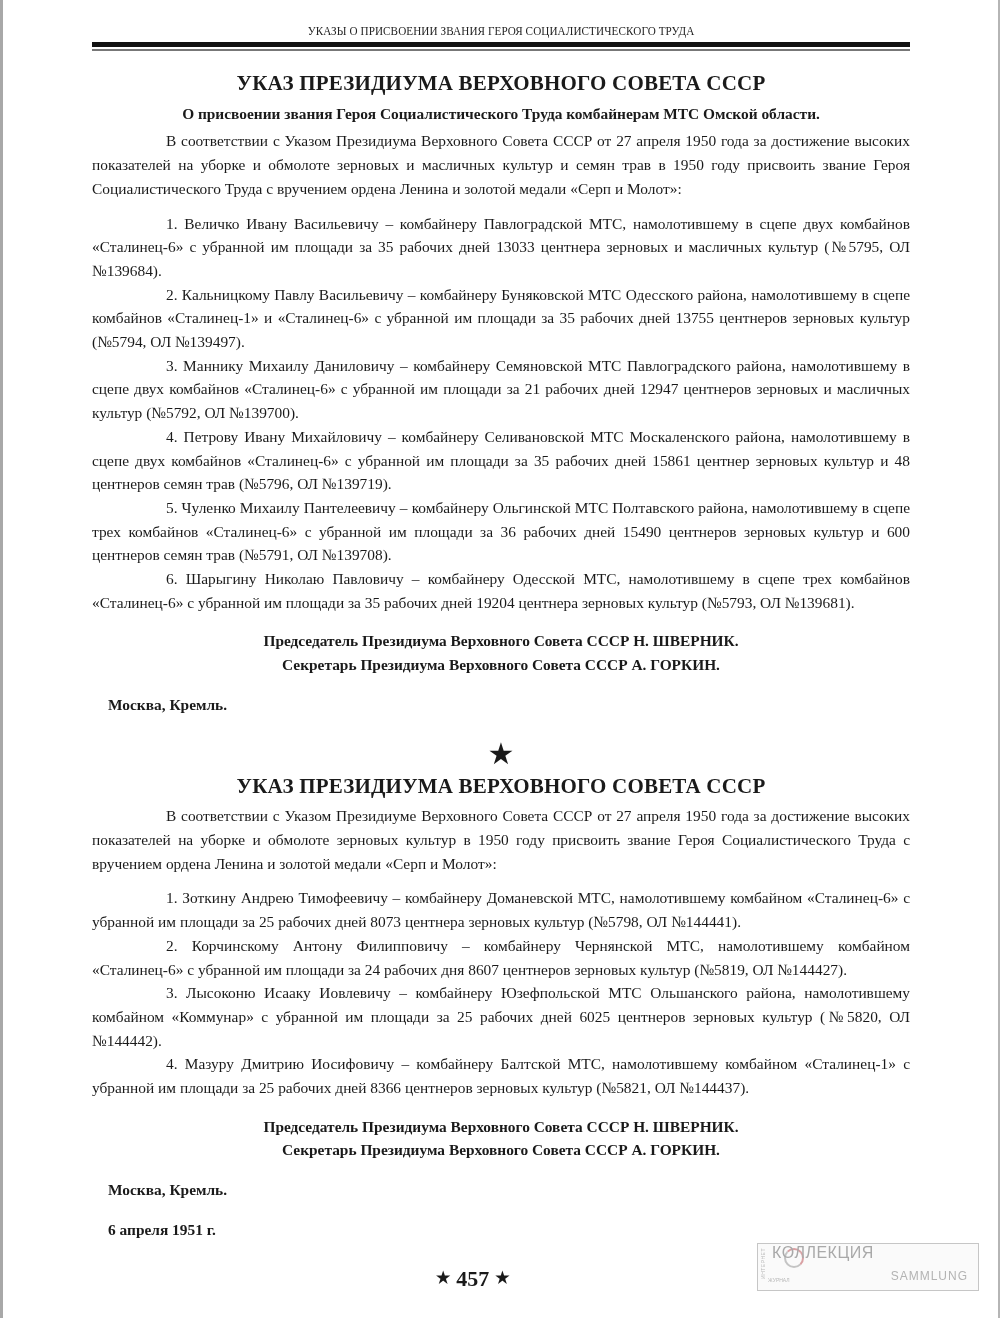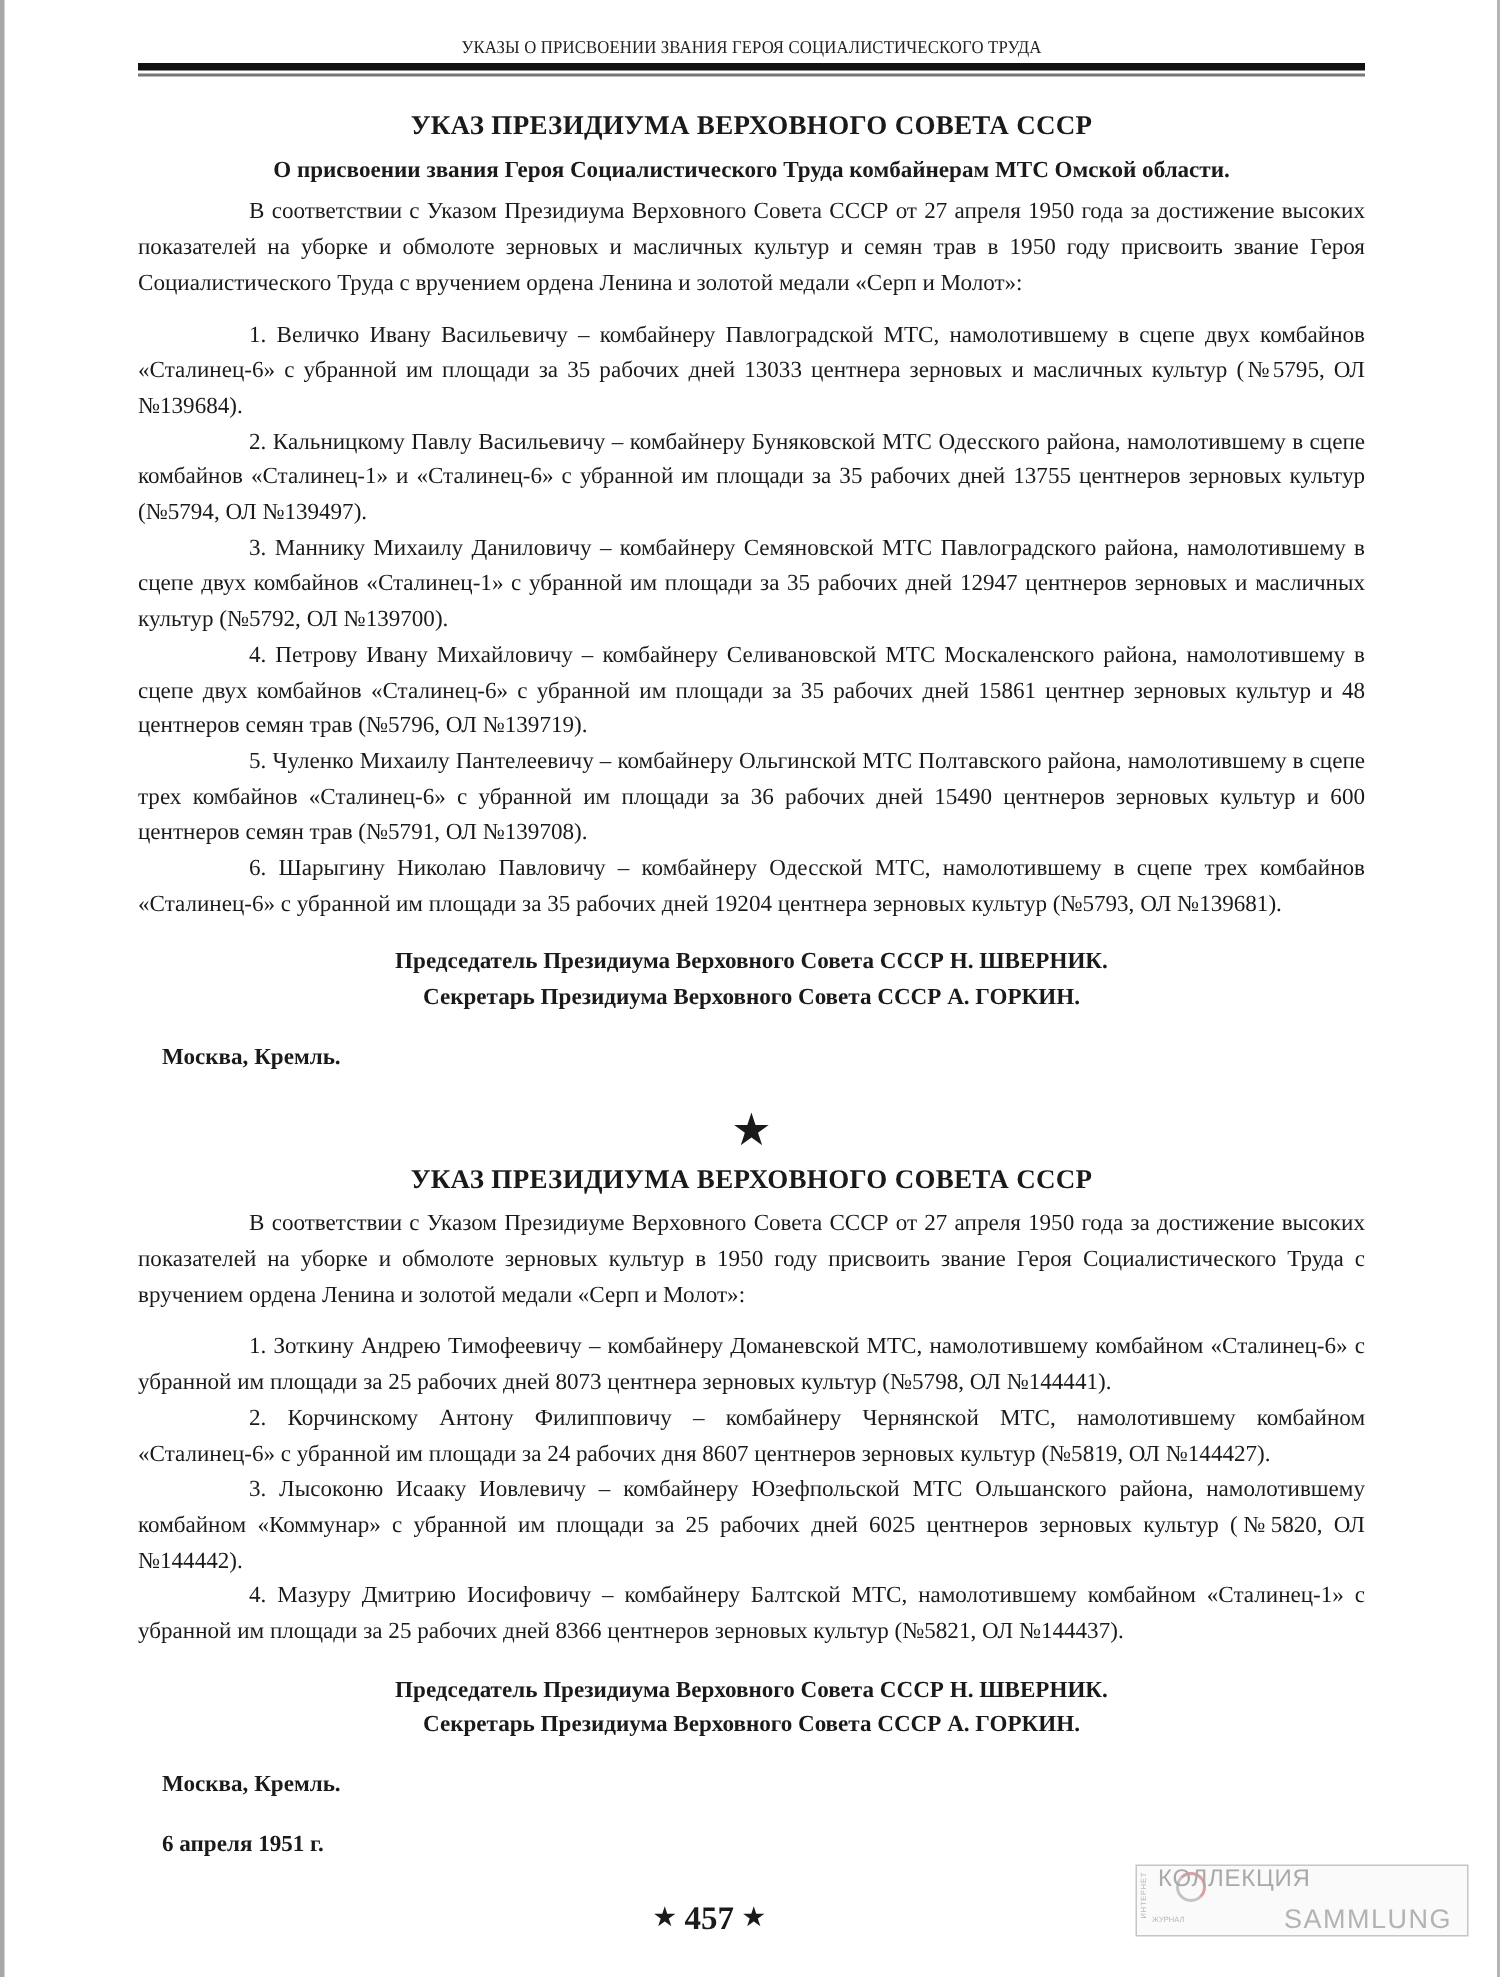--- a/index.html
+++ b/index.html
@@ -9,42 +9,42 @@
   }
   .frame-left { position: absolute; left: 0; top: 0; width: 3px; height: 1318px; background: #a8a8a8; }
   .frame-right { position: absolute; right: 0; top: 0; width: 2px; height: 1318px; background: #b5b5b5; }
   .running-head {
     position: absolute; left: 92px; width: 818px; top: 24px; text-align: center;
     font-size: 12px; letter-spacing: 0.1px; color: #222; transform: scaleX(0.93);
   }
   .rule-thick { position: absolute; left: 92px; width: 818px; top: 42px; height: 5px; background: #111; }
   .rule-thin { position: absolute; left: 92px; width: 818px; top: 49px; height: 2px; background: #777; }
   .content { position: absolute; left: 92px; width: 818px; top: 72px; font-size: 15.4px; line-height: 23.7px; }
-  .decree-title { text-align: center; font-weight: bold; font-size: 18px; margin: 0 0 6px 0; letter-spacing: 0.2px; }
+  .decree-title { text-align: center; font-weight: bold; font-size: 21px; margin: 0 0 6px 0; letter-spacing: 0.2px; }
   .decree-subtitle { font-weight: bold; text-indent: 74px; text-align: justify; margin: 0 0 4px 0; }
   .decree-sub1 { text-align: center; text-indent: 0; }
   .para { text-align: justify; text-indent: 74px; margin: 0; }
   .para.intro { margin-bottom: 11px; }
   .sign { text-align: center; font-weight: bold; margin: 0; }
   .sign-block { margin-top: 15px; margin-bottom: 12px; }
   .place { font-weight: bold; margin: 16px; }
   .star-sep { text-align: center; font-size: 30px; line-height: 30px; margin: 22px 0 6px 0; }
   .page-num {
     position: absolute; left: 430px; width: 140px; top: 1266px; text-align: left;
     font-weight: bold; font-size: 22px; font-family: "Liberation Serif", serif;
   }
   .page-num .st { font-size: 16px; vertical-align: 3px; margin: 0 6px; }
   .logo {
     position: absolute; left: 757px; top: 1243px; width: 220px; height: 46px;
     border: 1px solid #c6c6c6; background: #fafafa; color: #b0b0b0;
     font-family: "Liberation Sans", "DejaVu Sans", sans-serif;
   }
   .logo .vert { position: absolute; left: 2px; top: 4px; font-size: 5px; writing-mode: vertical-rl; transform: rotate(180deg); color: #b8b8b8; letter-spacing: 0.5px; }
   .logo .big { position: absolute; left: 14px; top: 0px; font-size: 16px; letter-spacing: 0.5px; color: #a9a9a9; font-weight: normal; }
-  .logo .small { position: absolute; right: 10px; top: 25px; font-size: 18px; letter-spacing: 1px; color: #b3b3b3; }
+  .logo .small { position: absolute; right: 10px; top: 25px; font-size: 12px; letter-spacing: 1px; color: #b3b3b3; }
   .logo .tag { position: absolute; left: 10px; top: 33px; font-size: 5px; color: #b8b8b8; }
   .logo .lens { position: absolute; left: 26px; top: 4px; width: 16px; height: 16px; border: 2px solid #d9a0a3; border-radius: 50%; border-left-color: #c4c4c4; border-bottom-color: #c4c4c4; }
 </style>
 </head>
 <body>
 
 <div class="frame-left"></div>
 <div class="frame-right"></div>
 
 <div class="running-head">УКАЗЫ О ПРИСВОЕНИИ ЗВАНИЯ ГЕРОЯ СОЦИАЛИСТИЧЕСКОГО ТРУДА</div>
@@ -52,21 +52,21 @@
 <div class="rule-thin"></div>
 
 <div class="content">
 
   <section>
     <h1 class="decree-title">УКАЗ ПРЕЗИДИУМА ВЕРХОВНОГО СОВЕТА СССР</h1>
     <p class="decree-subtitle decree-sub1">О присвоении звания Героя Социалистического Труда комбайнерам МТС Омской области.</p>
     <p class="para intro">В соответствии с Указом Президиума Верховного Совета СССР от 27 апреля 1950 года за достижение высоких показателей на уборке и обмолоте зерновых и масличных культур и семян трав в 1950 году присвоить звание Героя Социалистического Труда с вручением ордена Ленина и золотой медали «Серп и Молот»:</p>
     <p class="para">1. Величко Ивану Васильевичу – комбайнеру Павлоградской МТС, намолотившему в сцепе двух комбайнов «Сталинец-6» с убранной им площади за 35 рабочих дней 13033 центнера зерновых и масличных культур (№5795, ОЛ №139684).</p>
     <p class="para">2. Кальницкому Павлу Васильевичу – комбайнеру Буняковской МТС Одесского района, намолотившему в сцепе комбайнов «Сталинец-1» и «Сталинец-6» с убранной им площади за 35 рабочих дней 13755 центнеров зерновых культур (№5794, ОЛ №139497).</p>
-    <p class="para">3. Маннику Михаилу Даниловичу – комбайнеру Семяновской МТС Павлоградского района, намолотившему в сцепе двух комбайнов «Сталинец-1» с убранной им площади за 35 рабочих дней 12947 центнеров зерновых и масличных культур (№5792, ОЛ №139700).</p>
+    <p class="para">3. Маннику Михаилу Даниловичу – комбайнеру Семяновской МТС Павлоградского района, намолотившему в сцепе двух комбайнов «Сталинец-6» с убранной им площади за 21 рабочих дней 12947 центнеров зерновых и масличных культур (№5792, ОЛ №139700).</p>
     <p class="para">4. Петрову Ивану Михайловичу – комбайнеру Селивановской МТС Москаленского района, намолотившему в сцепе двух комбайнов «Сталинец-6» с убранной им площади за 35 рабочих дней 15861 центнер зерновых культур и 48 центнеров семян трав (№5796, ОЛ №139719).</p>
     <p class="para">5. Чуленко Михаилу Пантелеевичу – комбайнеру Ольгинской МТС Полтавского района, намолотившему в сцепе трех комбайнов «Сталинец-6» с убранной им площади за 36 рабочих дней 15490 центнеров зерновых культур и 600 центнеров семян трав (№5791, ОЛ №139708).</p>
     <p class="para">6. Шарыгину Николаю Павловичу – комбайнеру Одесской МТС, намолотившему в сцепе трех комбайнов «Сталинец-6» с убранной им площади за 35 рабочих дней 19204 центнера зерновых культур (№5793, ОЛ №139681).</p>
     <div class="sign-block">
       <p class="sign">Председатель Президиума Верховного Совета СССР Н. ШВЕРНИК.</p>
       <p class="sign">Секретарь Президиума Верховного Совета СССР А. ГОРКИН.</p>
     </div>
     <p class="place">Москва, Кремль.</p>
   </section>
 

